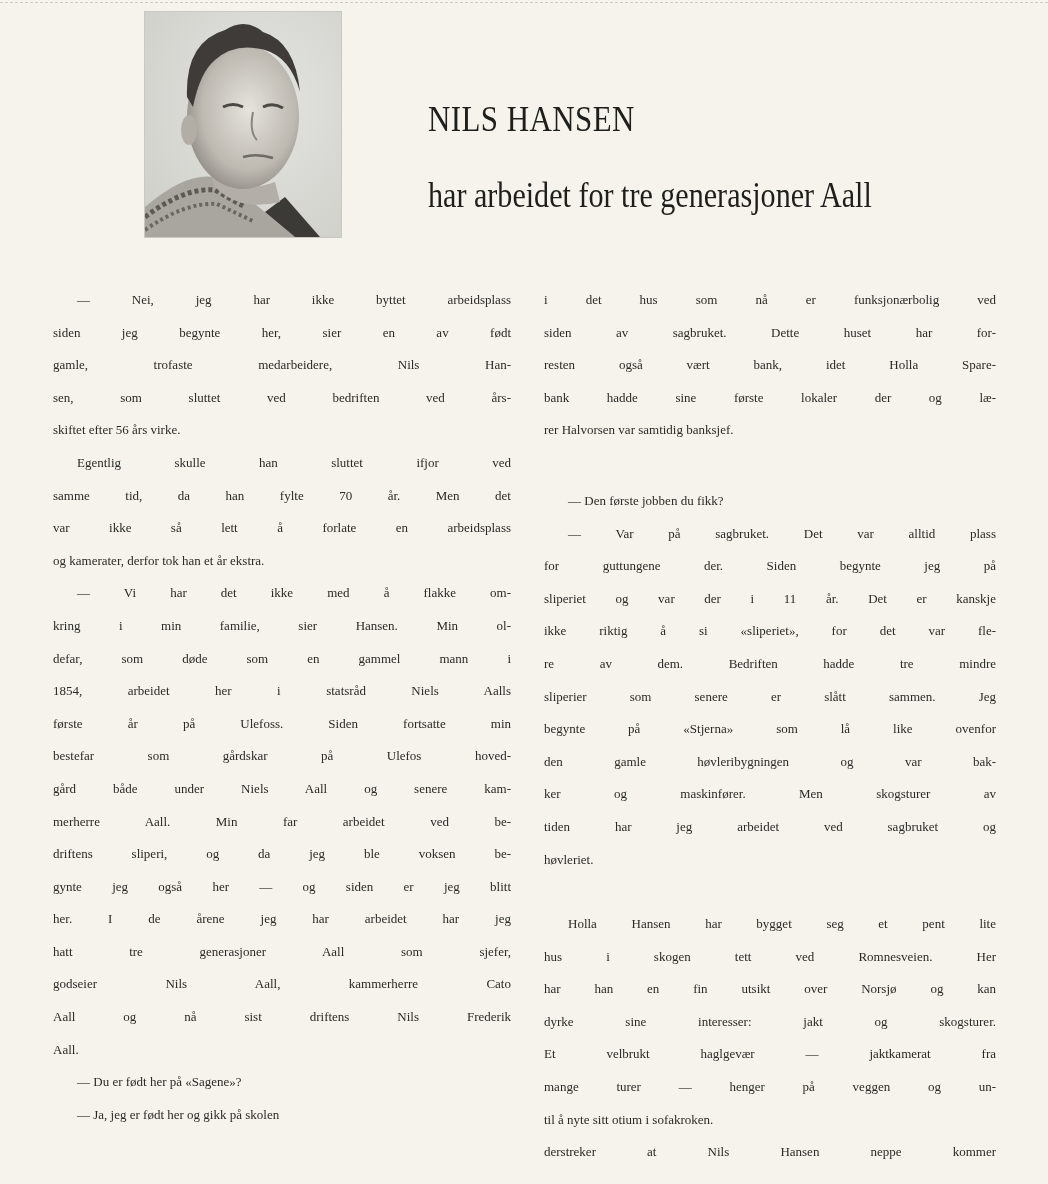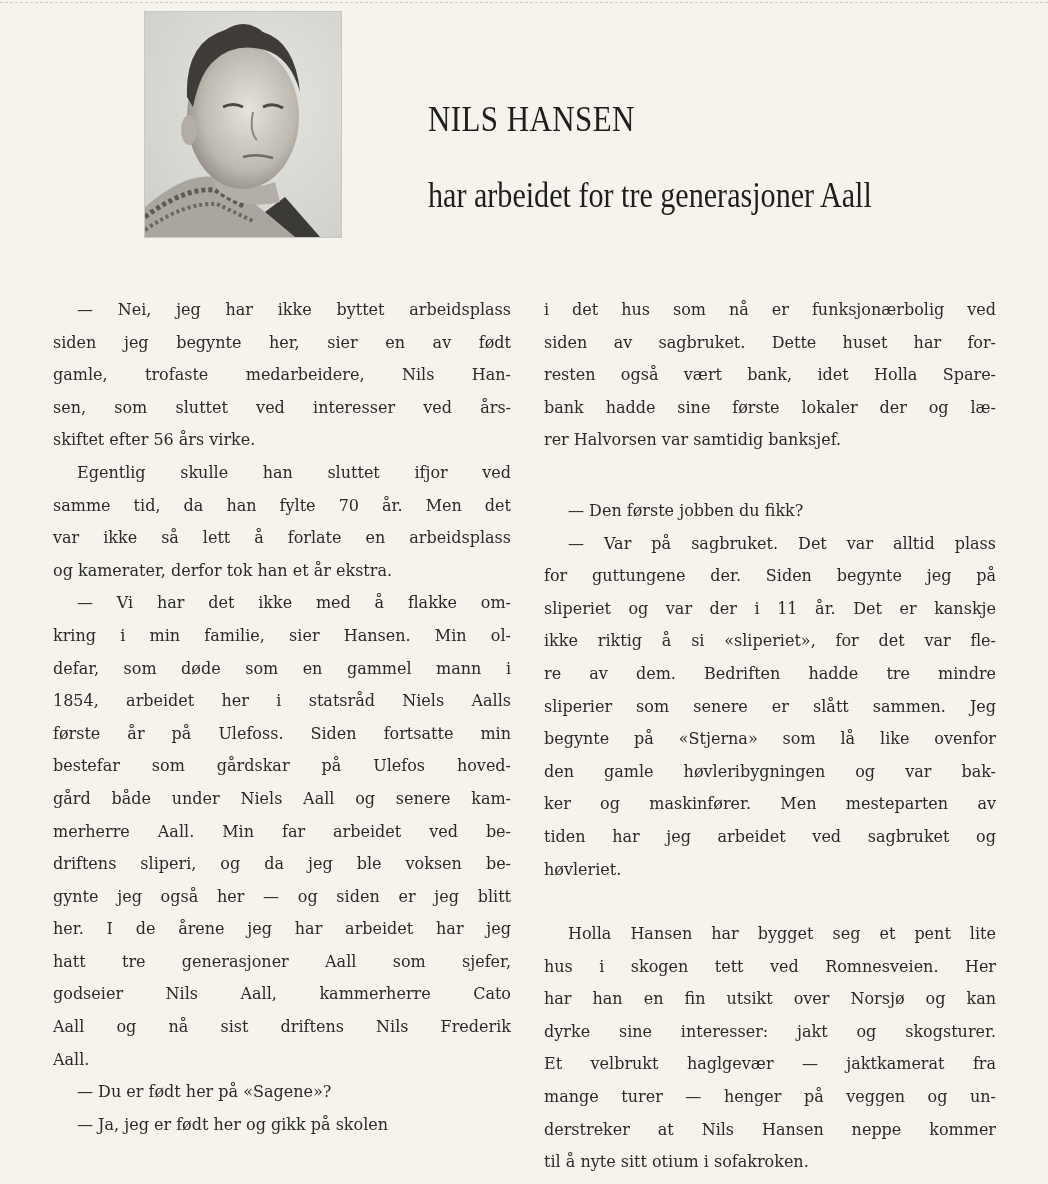--- a/index.html
+++ b/index.html
@@ -28,23 +28,24 @@
     white-space: nowrap; margin: 0; font-weight: normal;
   }
   .subtitle {
     position: absolute; left: 428px; top: 176px;
     font-family: "Liberation Serif", serif;
     font-size: 35px; color: #1e1e1c;
     transform: scaleX(0.86); transform-origin: left center;
     white-space: nowrap; margin: 0; font-weight: normal;
   }
   .col {
-    position: absolute; top: 294px; width: 458px;
-    font-size: 16px; line-height: 32.6px;
+    position: absolute; top: 284px; width: 458px;
+    font-size: 13px; line-height: 32.6px;
     text-align: justify;
+    font-family: Liberation Serif, serif;
   }
   .col.left { left: 53px; }
   .col.right { left: 544px; width: 452px; }
   .col p { margin: 0; text-indent: 24px; }
   .col p.noindent { text-indent: 0; }
   .col p.gap { margin-top: 32px; }
   .line { display: block; text-align: justify; text-align-last: justify; white-space: nowrap; }
   .line.last { text-align-last: left; }
 </style>
 </head>
@@ -90,21 +91,21 @@
 </div>
 
 <h1 class="title">NILS HANSEN</h1>
 <h2 class="subtitle">har arbeidet for tre generasjoner Aall</h2>
 
 <div class="col left" id="col-left">
     <p style="text-indent: 0px;">
       <span class="line" style="padding-left: 24px;">— Nei, jeg har ikke byttet arbeidsplass</span>
       <span class="line">siden jeg begynte her, sier en av født</span>
       <span class="line">gamle, trofaste medarbeidere, Nils Han-</span>
-      <span class="line">sen, som sluttet ved interesser ved års-</span>
+      <span class="line">sen, som sluttet ved bedriften ved års-</span>
       <span class="line last">skiftet efter 56 års virke.</span>
     </p>
     <p style="text-indent: 0px;">
       <span class="line" style="padding-left: 24px;">Egentlig skulle han sluttet ifjor ved</span>
       <span class="line">samme tid, da han fylte 70 år. Men det</span>
       <span class="line">var ikke så lett å forlate en arbeidsplass</span>
       <span class="line last">og kamerater, derfor tok han et år ekstra.</span>
     </p>
     <p style="text-indent: 0px;">
       <span class="line" style="padding-left: 24px;">— Vi har det ikke med å flakke om-</span>
@@ -143,27 +144,27 @@
     </p>
     <p style="text-indent: 0px;">
       <span class="line" style="padding-left: 24px;">— Var på sagbruket. Det var alltid plass</span>
       <span class="line">for guttungene der. Siden begynte jeg på</span>
       <span class="line">sliperiet og var der i 11 år. Det er kanskje</span>
       <span class="line">ikke riktig å si «sliperiet», for det var fle-</span>
       <span class="line">re av dem. Bedriften hadde tre mindre</span>
       <span class="line">sliperier som senere er slått sammen. Jeg</span>
       <span class="line">begynte på «Stjerna» som lå like ovenfor</span>
       <span class="line">den gamle høvleribygningen og var bak-</span>
-      <span class="line">ker og maskinfører. Men mesteparten av</span>
+      <span class="line">ker og maskinfører. Men skogsturer av</span>
       <span class="line">tiden har jeg arbeidet ved sagbruket og</span>
       <span class="line last">høvleriet.</span>
     </p>
     <p class="gap" style="text-indent: 0px;">
       <span class="line" style="padding-left: 24px;">Holla Hansen har bygget seg et pent lite</span>
       <span class="line">hus i skogen tett ved Romnesveien. Her</span>
       <span class="line">har han en fin utsikt over Norsjø og kan</span>
       <span class="line">dyrke sine interesser: jakt og skogsturer.</span>
       <span class="line">Et velbrukt haglgevær — jaktkamerat fra</span>
       <span class="line">mange turer — henger på veggen og un-</span>
+      <span class="line last">til å nyte sitt otium i sofakroken.</span>
       <span class="line">derstreker at Nils Hansen neppe kommer</span>
-      <span class="line last">til å nyte sitt otium i sofakroken.</span>
     </p>
   </div>
 
 </body></html>

